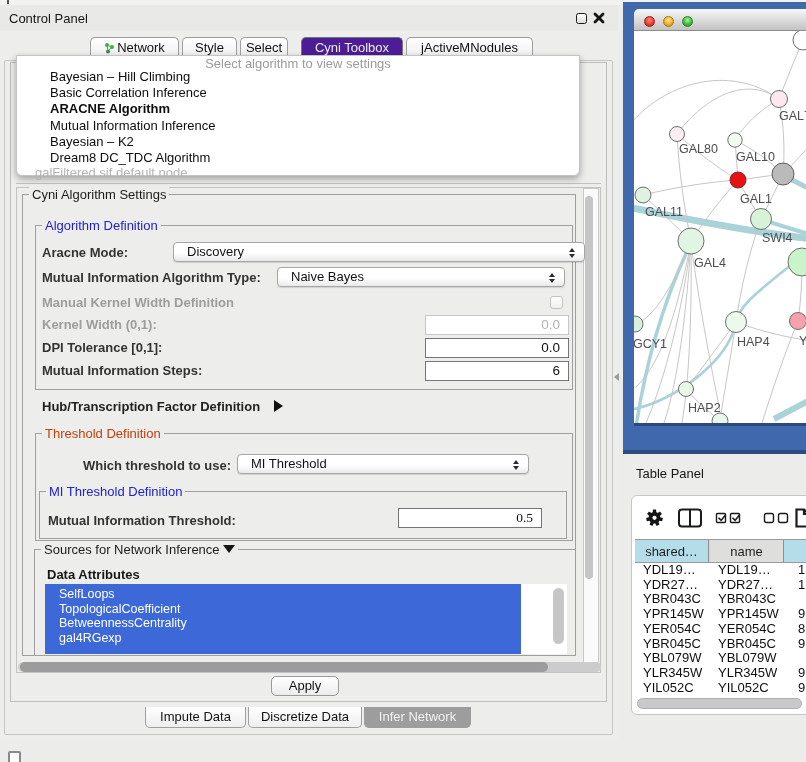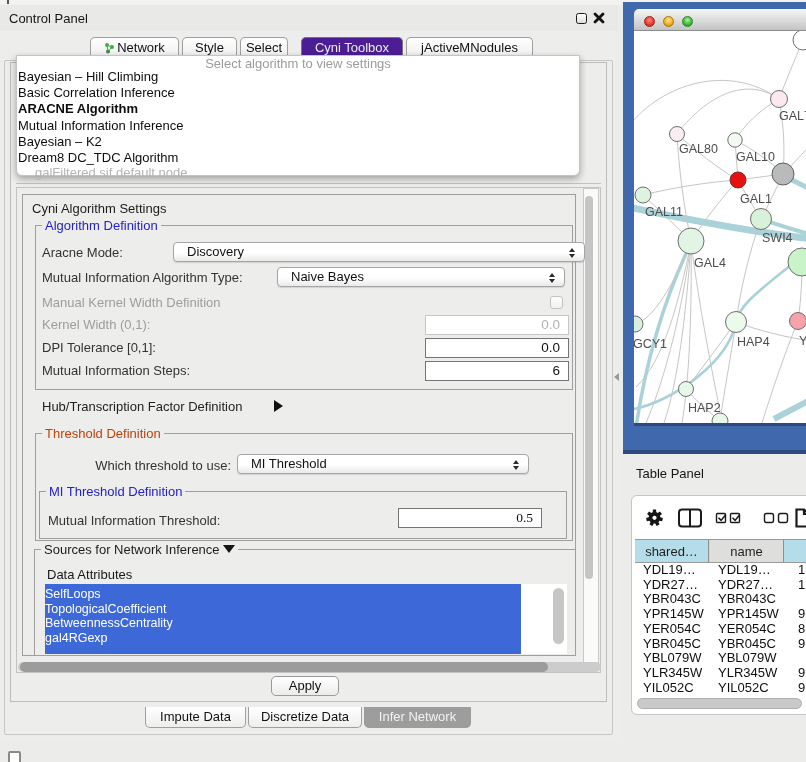--- a/index.html
+++ b/index.html
@@ -1,20 +1,20 @@
 <!DOCTYPE html>
 <html><head>
 <meta charset="utf-8">
 <style>
 * { margin:0; padding:0; box-sizing:border-box; }
 html,body { width:806px; height:762px; overflow:hidden; background:#ececea; }
 body { font-family:"Liberation Sans", sans-serif; }
 #page { position:relative; width:806px; height:762px; background:#ececea; }
 .abs { position:absolute; }
-.lbl { font-size:13px; font-weight:normal; color:#333; white-space:nowrap; }
+.lbl { font-size:13px; font-weight:bold; color:#333; white-space:nowrap; }
 .dis { color:#9d9d9d; }
 .combo { position:absolute; height:20px; background:linear-gradient(#ffffff 55%,#e9e9e9); border:1px solid #a6a6a6; border-radius:4px; font-size:13px; color:#111; line-height:18px; padding-left:13px; box-shadow:0 1px 1px rgba(0,0,0,0.12); }
 .carr { position:absolute; right:8px; top:2px; width:8px; height:16px; }
 .carr:before { content:""; position:absolute; left:1px; top:3px; border-left:3.5px solid transparent; border-right:3.5px solid transparent; border-bottom:4.5px solid #2b2b2b; }
 .carr:after { content:""; position:absolute; left:1px; bottom:3px; border-left:3.5px solid transparent; border-right:3.5px solid transparent; border-top:4.5px solid #2b2b2b; }
 .field { position:absolute; height:20px; background:#fff; border:1px solid #757575; font-size:13.5px; color:#111; line-height:18px; text-align:right; padding-right:8px; }
 .group { position:absolute; border:1px solid #9f9f9f; }
 .gt { position:absolute; top:-8px; left:6px; background:#ededeb; padding:0 3px; font-size:13px; line-height:15px; white-space:nowrap; }
 .tab { position:absolute; height:21px; background:linear-gradient(#ffffff,#eeeeee); border:1px solid #9f9f9f; font-size:13px; color:#111; text-align:center; line-height:19px; }
 .toptab { border-radius:5px 5px 0 0; border-bottom:none; }
@@ -57,21 +57,21 @@
 
 <div class="abs" style="left:16px;top:183px;width:585px;height:1px;background:#c2c2c0;"></div>
 
 <div class="abs" style="left:16px;top:187px;width:585px;height:486px;border:1px solid #c3c3c1;"></div>
 <div class="abs" style="left:583px;top:188px;width:16px;height:483px;background:#fafafa;border:1px solid #c9c9c9;"></div>
 <div class="abs" style="left:585px;top:196px;width:8px;height:383px;background:#c5c5c5;border-radius:4px;"></div>
 <div class="abs" style="left:18px;top:662px;width:583px;height:10px;background:#cccccc;border-radius:5px;"></div>
 <div class="abs" style="left:20px;top:662px;width:528px;height:10px;background:#9c9c9c;border-radius:5px;"></div>
 
 <div class="group" style="left:22px;top:194px;width:554px;height:462px;">
-  <span class="gt" style="color:#1c1c1c;margin-top:14px;">Cyni Algorithm Settings</span>
+  <span class="gt" style="color:#1c1c1c;">Cyni Algorithm Settings</span>
 </div>
 
 <div class="group" style="left:35px;top:225px;width:538px;height:165px;">
   <span class="gt" style="color:#2121d6;">Algorithm Definition</span>
 </div>
 <div class="lbl abs" style="left:42px;top:245px;">Aracne Mode:</div>
 <div class="combo" style="left:173px;top:242px;width:412px;">Discovery<span class="carr"></span></div>
 <div class="lbl abs" style="left:42px;top:270px;">Mutual Information Algorithm Type:</div>
 <div class="combo" style="left:277px;top:267px;width:288px;">Naive Bayes<span class="carr"></span></div>
 <div class="lbl abs dis" style="left:42px;top:295px;">Manual Kernel Width Definition</div>
@@ -95,36 +95,36 @@
   <span class="gt" style="color:#2121d6;">MI Threshold Definition</span>
 </div>
 <div class="lbl abs" style="left:48px;top:513px;">Mutual Information Threshold:</div>
 <div class="field" style="left:398px;top:508px;width:144px;font-family:Liberation Serif, serif;">0.5</div>
 
 <div class="group" style="left:34px;top:549px;width:542px;height:107px;">
   <span class="gt" style="color:#1c1c1c;">Sources for Network Inference <span style="display:inline-block;width:0;height:0;border-left:6.5px solid transparent;border-right:6.5px solid transparent;border-top:8px solid #151515;vertical-align:1px;"></span></span>
 </div>
 <div class="lbl abs" style="left:47px;top:567px;color:#181818;">Data Attributes</div>
 <div class="abs" style="left:45px;top:584px;width:522px;height:70px;background:#fff;overflow:hidden;">
-  <div style="position:absolute;left:0;top:0;width:476px;height:70px;background:#3d68d8;color:#fff;font-size:12.5px;line-height:14.7px;padding:3px 0 0 0;">SelfLoops<br>TopologicalCoefficient<br>BetweennessCentrality<br>gal4RGexp</div>
+  <div style="position:absolute;left:0;top:0;width:476px;height:70px;background:#3d68d8;color:#fff;font-size:12.5px;line-height:14.7px;padding:3px 0 0 14px;">SelfLoops<br>TopologicalCoefficient<br>BetweennessCentrality<br>gal4RGexp</div>
   <div style="position:absolute;right:3px;top:4px;width:11px;height:56px;background:#c6c6c6;border-radius:6px;"></div>
 </div>
 
 <div class="abs" style="left:271px;top:676px;width:68px;height:20px;background:linear-gradient(#ffffff,#ececec);border:1px solid #9a9a9a;border-radius:5px;text-align:center;font-size:13px;line-height:18px;color:#111;">Apply</div>
 <div class="tab bottab" style="left:145px;top:707px;width:101px;">Impute Data</div>
 <div class="tab bottab" style="left:248px;top:707px;width:114px;">Discretize Data</div>
 <div class="tab bottab seltab" style="left:364px;top:707px;width:107px;background:#9d9d9d;border-color:#9d9d9d;color:#f2f2f2;">Infer Network</div>
 
 <div class="abs" style="left:8px;top:751px;width:13px;height:13px;border:2px solid #8a8a8a;border-radius:2px;background:#fff;"></div>
 
 <div class="abs" style="left:614px;top:373px;width:0;height:0;border-top:4px solid transparent;border-bottom:4px solid transparent;border-right:5px solid #9a9a9a;"></div>
 
 <div class="abs" style="left:16px;top:55px;width:564px;height:121px;background:#ffffff;border:1px solid #c4c4c4;border-radius:0 0 6px 6px;box-shadow:0 3px 7px rgba(0,0,0,0.32);">
   <div style="position:absolute;left:0;top:0px;width:100%;text-align:center;font-size:13px;color:#9b9b9b;">Select algorithm to view settings</div>
-  <div style="position:absolute;left:1px;top:13px;font-size:13px;color:#0d0d0d;line-height:16.2px;white-space:nowrap;">Bayesian – Hill Climbing<br>Basic Correlation Inference<br><b>ARACNE Algorithm</b><br>Mutual Information Inference<br>Bayesian – K2<br>Dream8 DC_TDC Algorithm</div>
+  <div style="position:absolute;left:1px;top:13px;font-size:13px;color:#0d0d0d;line-height:16.2px;white-space:nowrap;padding-left:32px;">Bayesian – Hill Climbing<br>Basic Correlation Inference<br><b>ARACNE Algorithm</b><br>Mutual Information Inference<br>Bayesian – K2<br>Dream8 DC_TDC Algorithm</div>
   <div style="position:absolute;left:18px;top:109px;font-size:13px;color:#b4b4b4;">galFiltered.sif default node</div>
 </div>
 
 <div class="abs" style="left:623px;top:2px;width:183px;height:452px;background:#4068ac;"></div>
 <div class="abs" style="left:634px;top:422px;width:172px;height:4px;background:#2d4a7e;"></div>
 <div class="abs" style="left:623px;top:450px;width:183px;height:4px;background:#2e4c82;"></div>
 
 <div class="abs" style="left:634px;top:9px;width:172px;height:22px;background:linear-gradient(#f7f7f7,#c3c3c3);border-bottom:1px solid #8c8c8c;border-radius:5px 0 0 0;"></div>
 <div class="abs" style="left:644px;top:16px;width:11px;height:11px;border-radius:50%;background:radial-gradient(circle at 50% 35%, #ff8a80 0%, #ee3d30 55%, #b81d12 100%);border:0.5px solid #9a2018;"></div>
 <div class="abs" style="left:663px;top:16px;width:11px;height:11px;border-radius:50%;background:radial-gradient(circle at 50% 35%, #ffe9a0 0%, #f5b01e 55%, #c07d08 100%);border:0.5px solid #a8790c;"></div>

